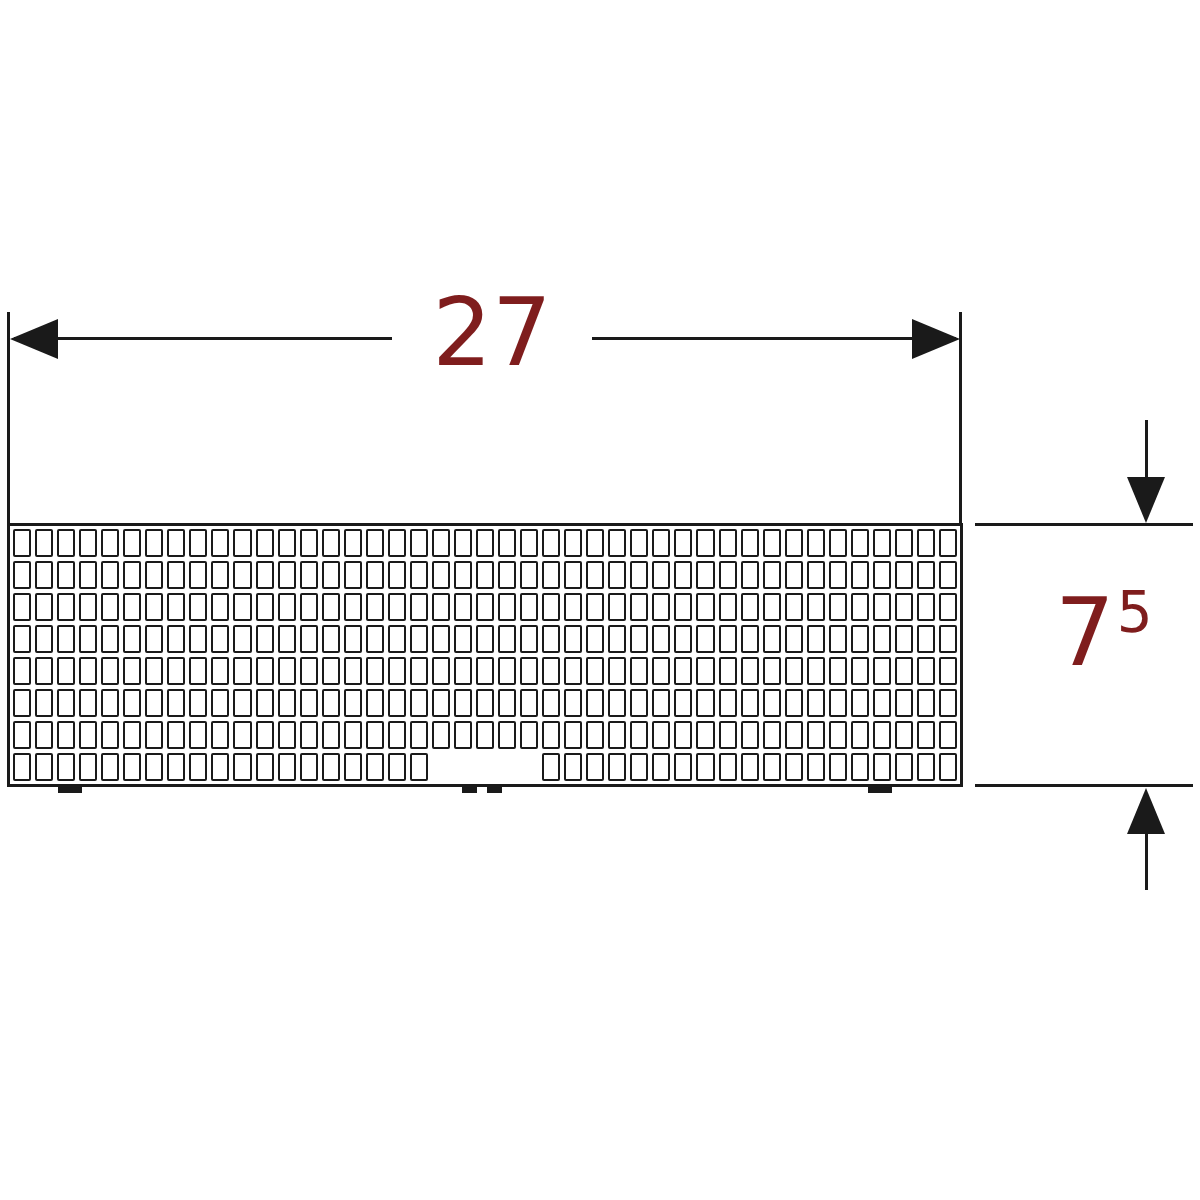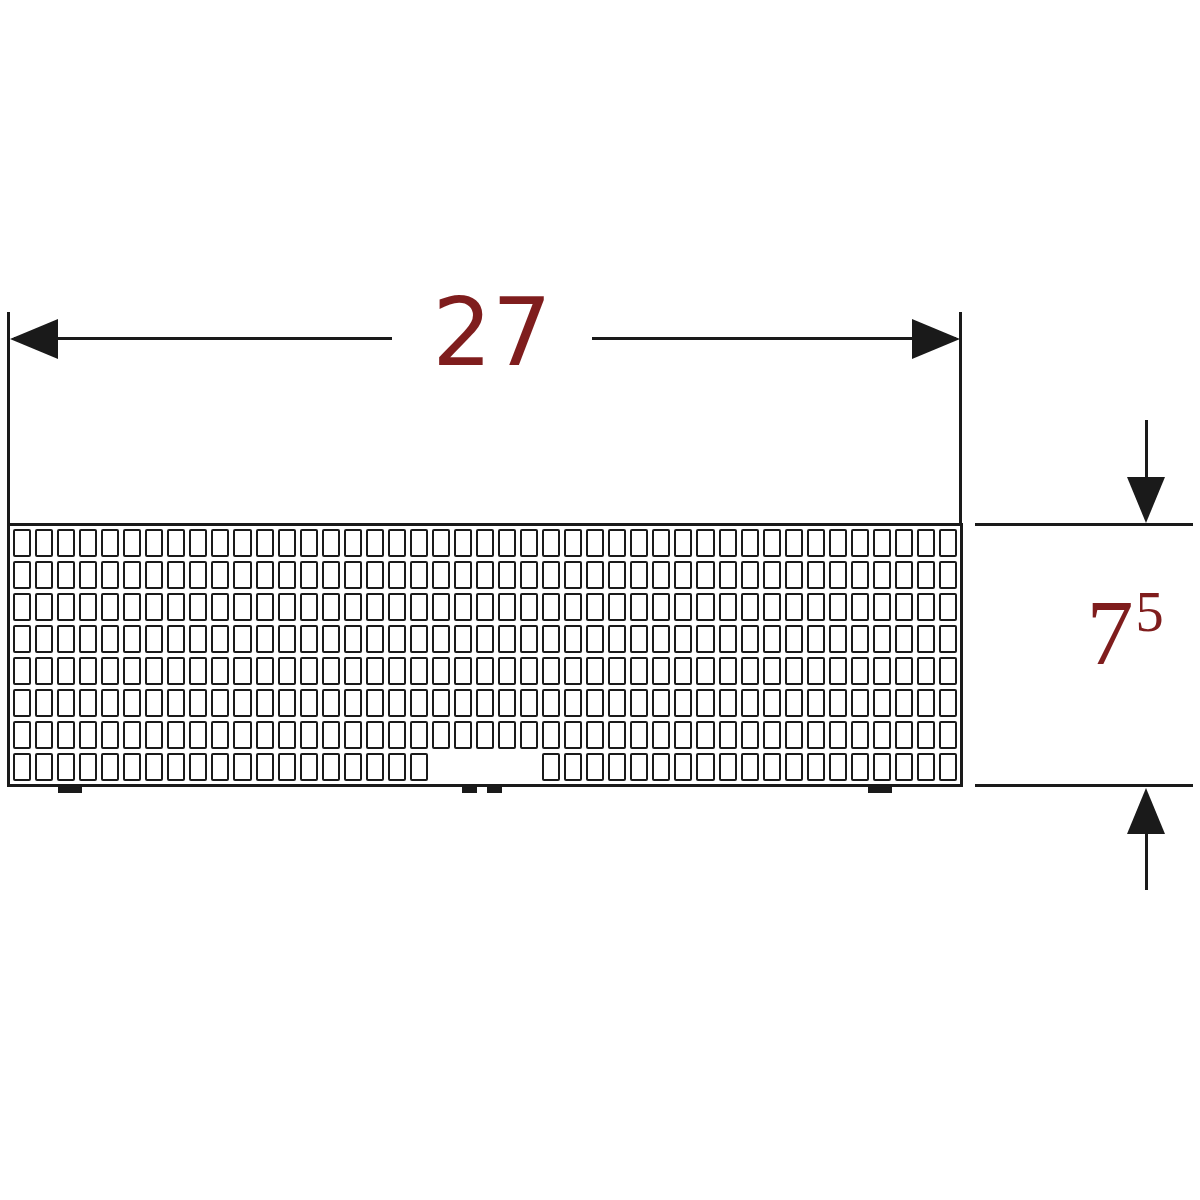--- a/index.html
+++ b/index.html
@@ -60,26 +60,25 @@
   }
 
   
   .ext-top-right{top:523px;left:975px;width:218px;}
   .ext-bottom-right{top:784px;left:975px;width:218px;}
   .vline-upper{left:1145px;top:420px;height:62px;}
   .vline-lower{left:1145px;top:828px;height:62px;}
   .height-label{
     position:absolute;
     left:1055px;top:583px;width:140px;
-    text-align:center;
+    text-align:left;
     font-size:94px;
     line-height:1.05;
     z-index:3;
     white-space:nowrap;
-    font-family:Liberation Serif, serif;
   }
   .height-label .sup{
     font-size:0.6em;
     vertical-align:0.58em;
     margin-left:2px;
   }
 
   
   .grille{
     position:absolute;

